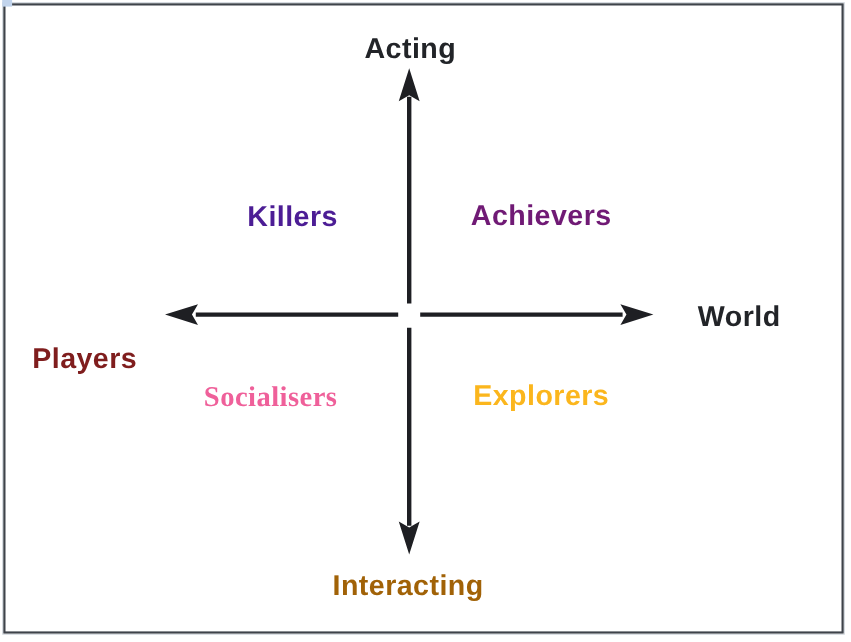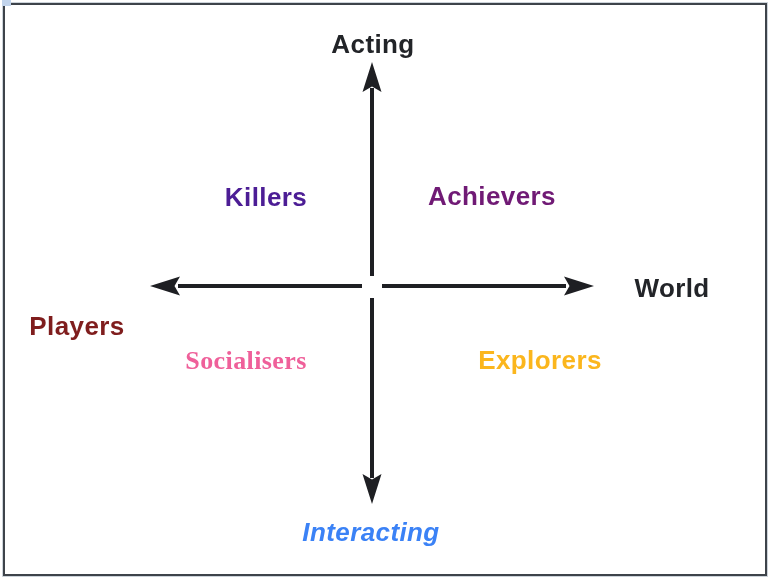--- a/index.html
+++ b/index.html
@@ -43,20 +43,20 @@
   <polygon points="372,62 362.5,92 372,86.5 381.5,92"></polygon>
   <polygon points="372,504 362.5,474 372,479.5 381.5,474"></polygon>
 
   <line x1="178" y1="286" x2="362" y2="286"></line>
   <line x1="382" y1="286" x2="566" y2="286"></line>
   <polygon points="150,286 180,276.5 174.5,286 180,295.5"></polygon>
   <polygon points="594,286 564,276.5 569.5,286 564,295.5"></polygon>
 </svg>
 
 <div class="lbl axis-lbl" style="left: 373px; top: 44px; color: rgb(34, 36, 40);">Acting</div>
-<div class="lbl axis-lbl" style="left: 371px; top: 532px; color: #3b82f6; font-style: italic;">Interacting</div>
+<div class="lbl axis-lbl" style="left: 371px; top: 532px; color: #a16207;">Interacting</div>
 <div class="lbl axis-lbl" style="left: 77px; top: 284px; color: #7f1d1d; margin-top: 42px;">Players</div>
 <div class="lbl axis-lbl" style="left: 672px; top: 288px; color: rgb(34, 36, 40);">World</div>
 
 <div class="lbl" style="left: 266px; top: 197px; color: #4c1d95;">Killers</div>
 <div class="lbl" style="left: 492px; top: 196px; color: #701a75; text-align: center;">Achievers</div>
 <div class="lbl" style="left: 246px; top: 361px; color: rgb(239, 96, 154); font-family: Liberation Serif, serif;">Socialisers</div>
-<div class="lbl" style="left: 492px; top: 360px; color: rgb(251, 182, 29); margin-left: 48px;">Explorers</div>
+<div class="lbl" style="left: 492px; top: 360px; color: rgb(251, 182, 29);">Explorers</div>
 
 </body></html>

